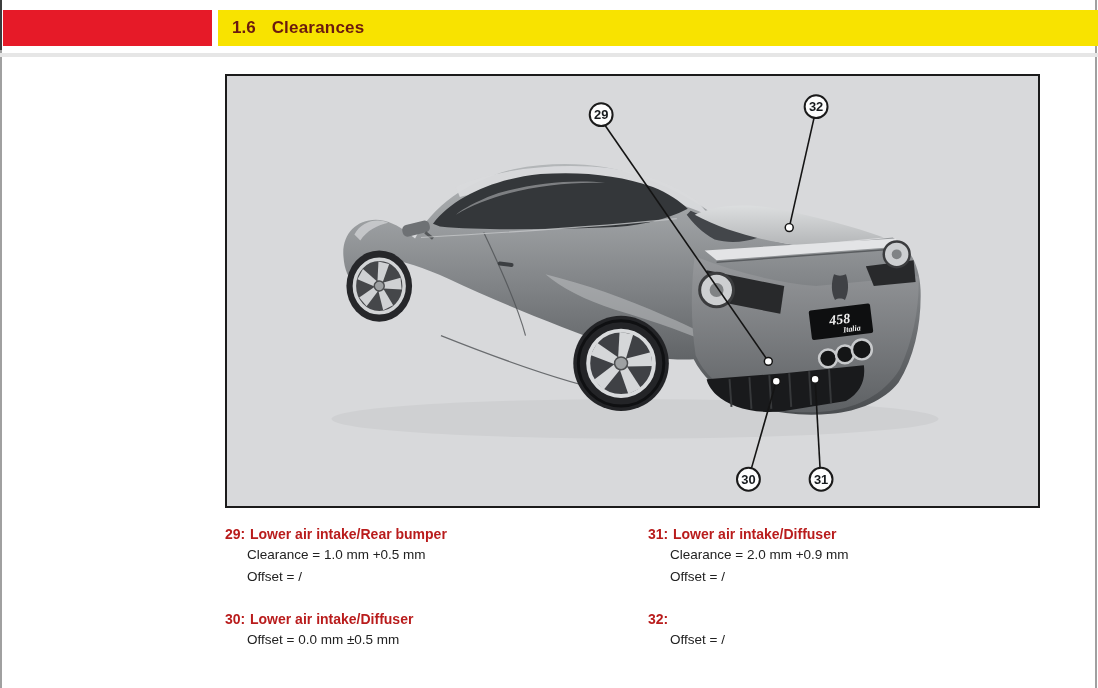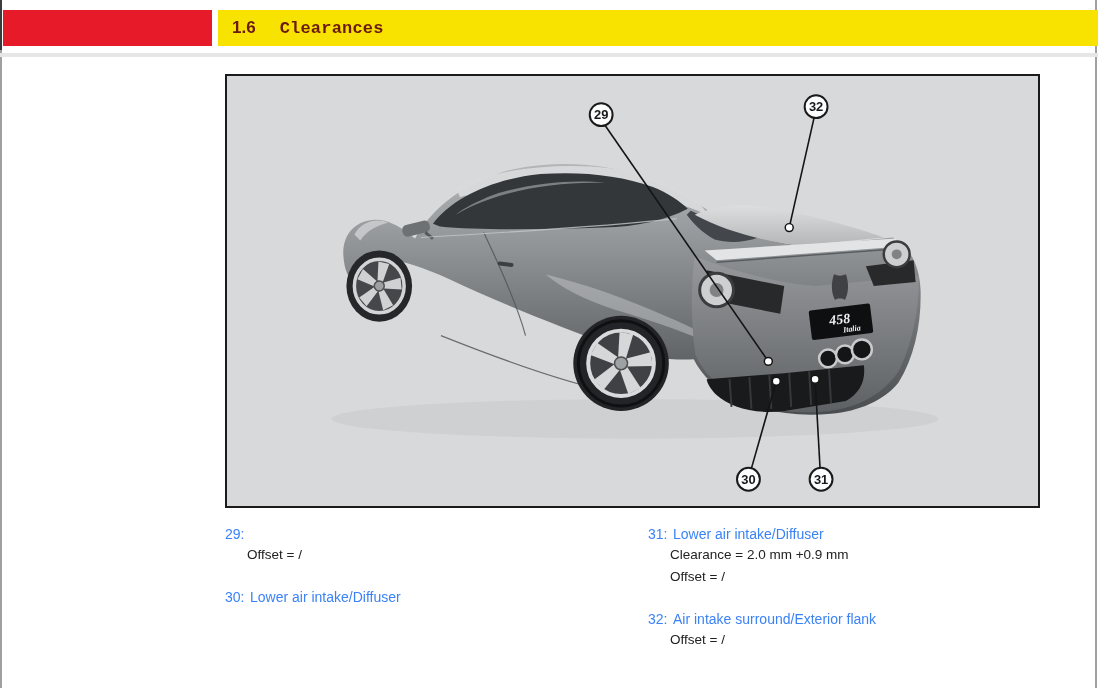--- a/index.html
+++ b/index.html
@@ -10,34 +10,34 @@
   .edge-line{position:absolute;top:0;width:2px;height:688px;background:#a0a0a0;}
   .edge-line.left{left:0;}
   .edge-line.right{left:1095px;}
   .edge-dark-top{position:absolute;left:0;top:0;width:2px;height:50px;background:#3c3c3c;}
   #accent-block{position:absolute;left:3px;top:10px;width:209px;height:36px;background:#e61a28;}
   #header-bar{
     position:absolute;left:218px;top:10px;width:987px;height:36px;background:#f8e300;
     display:flex;align-items:center;font-weight:bold;font-size:17px;color:#6a1a0f;
   }
   #header-bar .num{margin-left:14px;}
-  #header-bar .ttl{margin-left:24px;letter-spacing:.2px;font-family:Liberation Mono, monospace;}
+  #header-bar .ttl{margin-left:16px;letter-spacing:.2px;}
   #header-rule{position:absolute;left:0;top:53px;width:1098px;height:4px;background:#e6e6e6;}
   #figure-panel{
     position:absolute;left:225px;top:74px;width:815px;height:434px;
     background:#d8d9db;border:2px solid #1b1b1b;box-sizing:border-box;
   }
   #figure-panel svg{position:absolute;left:0;top:0;width:100%;height:100%;}
   .callout-label{font-family:"Liberation Sans",sans-serif;font-weight:bold;font-size:13px;fill:#15191c;}
   .badge-txt{font-family:"Liberation Serif","DejaVu Serif",serif;font-style:italic;font-weight:bold;fill:#f0f0f0;}
   .spec-col{position:absolute;top:524px;width:410px;}
   #spec-col-left{left:225px;}
   #spec-col-right{left:648px;}
   .spec{margin-bottom:21px;}
-  .spec-title{display:flex;font-weight:normal;font-size:14px;line-height:20px;color:#3b82f6;}
+  .spec-title{display:flex;font-weight:bold;font-size:14px;line-height:20px;color:#b91c1c;}
   .spec-title .n{min-width:25px;}
   .spec-line{font-size:13.5px;line-height:22px;padding-left:22px;color:#222;}
 </style>
 </head>
 <body>
 
 <div id="page">
 
   <div class="edge-line left"></div>
   <div class="edge-dark-top"></div>
@@ -241,42 +241,44 @@
         <circle cx="597" cy="407" r="11.5" fill="#fdfdfd" stroke="#1a1a1a" stroke-width="2"></circle>
         <text class="callout-label" x="597" y="411.5" text-anchor="middle">31</text>
       </g>
     </svg>
   </div>
 
   <div id="spec-col-left" class="spec-col">
     <div class="spec">
       <div class="spec-title">
         <span class="n">29:</span>
-      </div>
+        <span>Lower air intake/Rear bumper</span>
+      </div>
+      <div class="spec-line">Clearance = 1.0 mm +0.5 mm</div>
       <div class="spec-line">Offset = /</div>
     </div>
     <div class="spec">
       <div class="spec-title">
         <span class="n">30:</span>
         <span>Lower air intake/Diffuser</span>
       </div>
+      <div class="spec-line">Offset = 0.0 mm ±0.5 mm</div>
     </div>
   </div>
 
   <div id="spec-col-right" class="spec-col">
     <div class="spec">
       <div class="spec-title">
         <span class="n">31:</span>
         <span>Lower air intake/Diffuser</span>
       </div>
       <div class="spec-line">Clearance = 2.0 mm +0.9 mm</div>
       <div class="spec-line">Offset = /</div>
     </div>
     <div class="spec">
       <div class="spec-title">
         <span class="n">32:</span>
-        <span>Air intake surround/Exterior flank</span>
       </div>
       <div class="spec-line">Offset = /</div>
     </div>
   </div>
 
 </div>
 
 </body></html>

